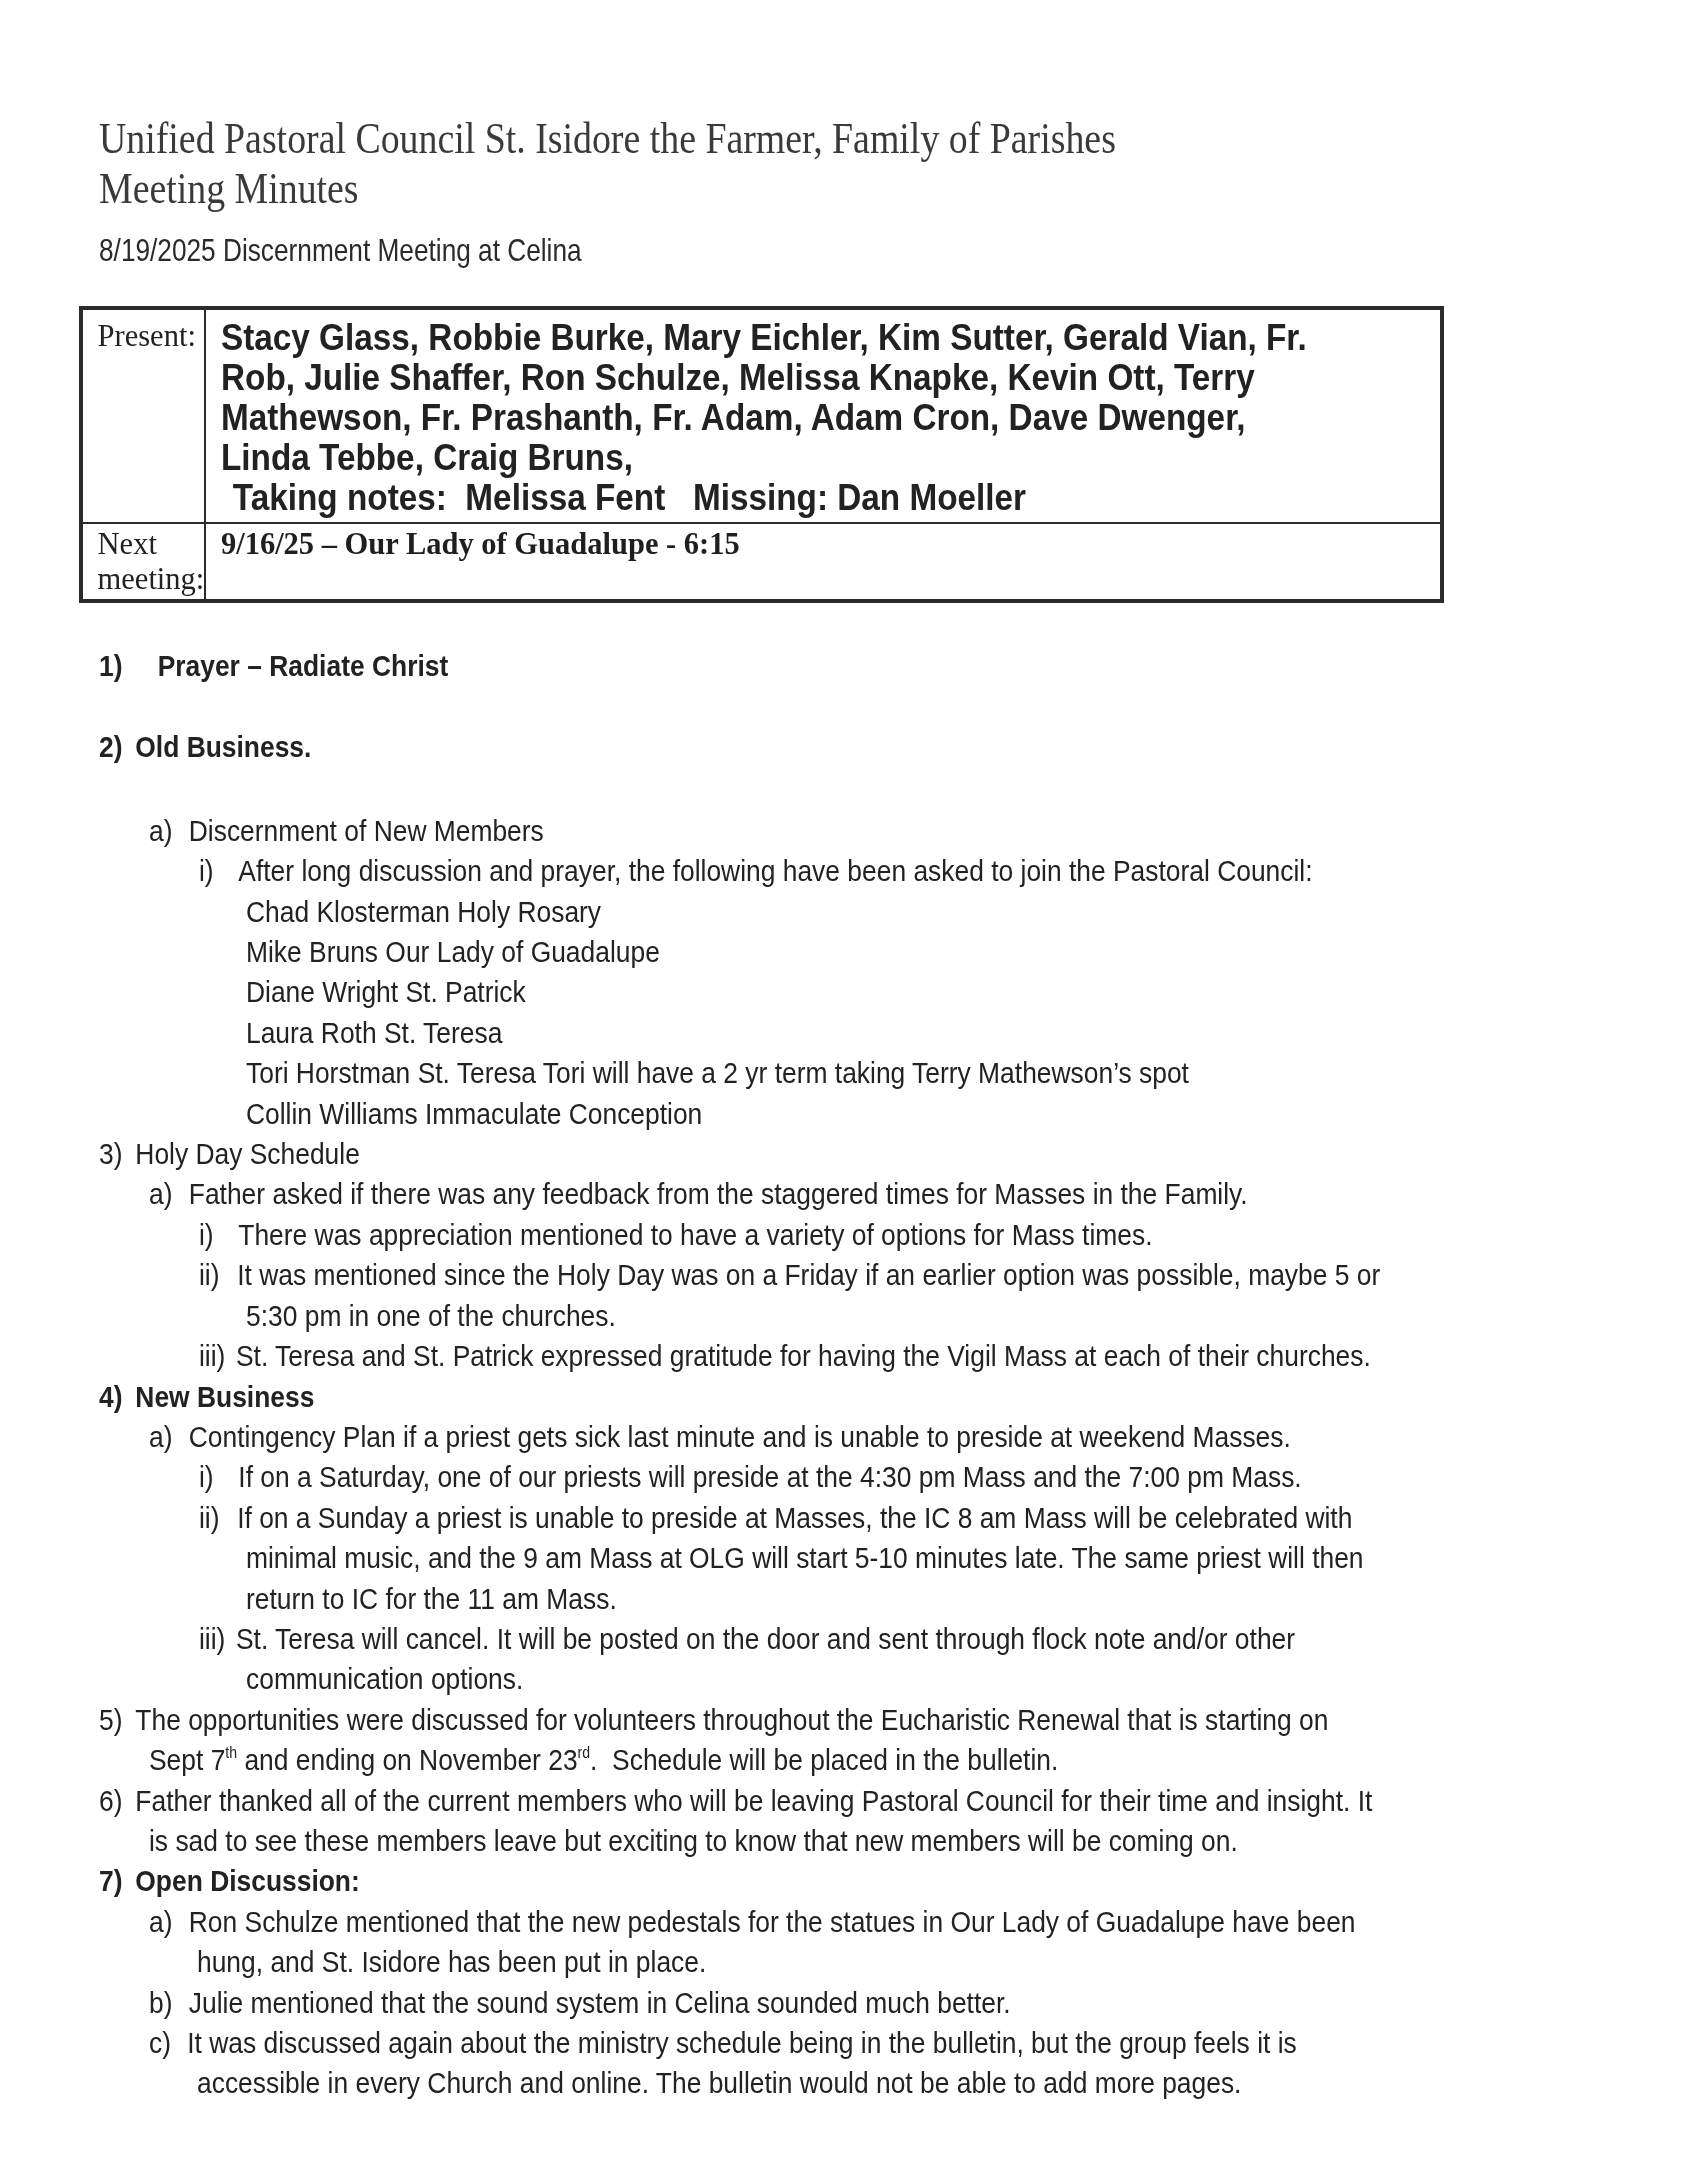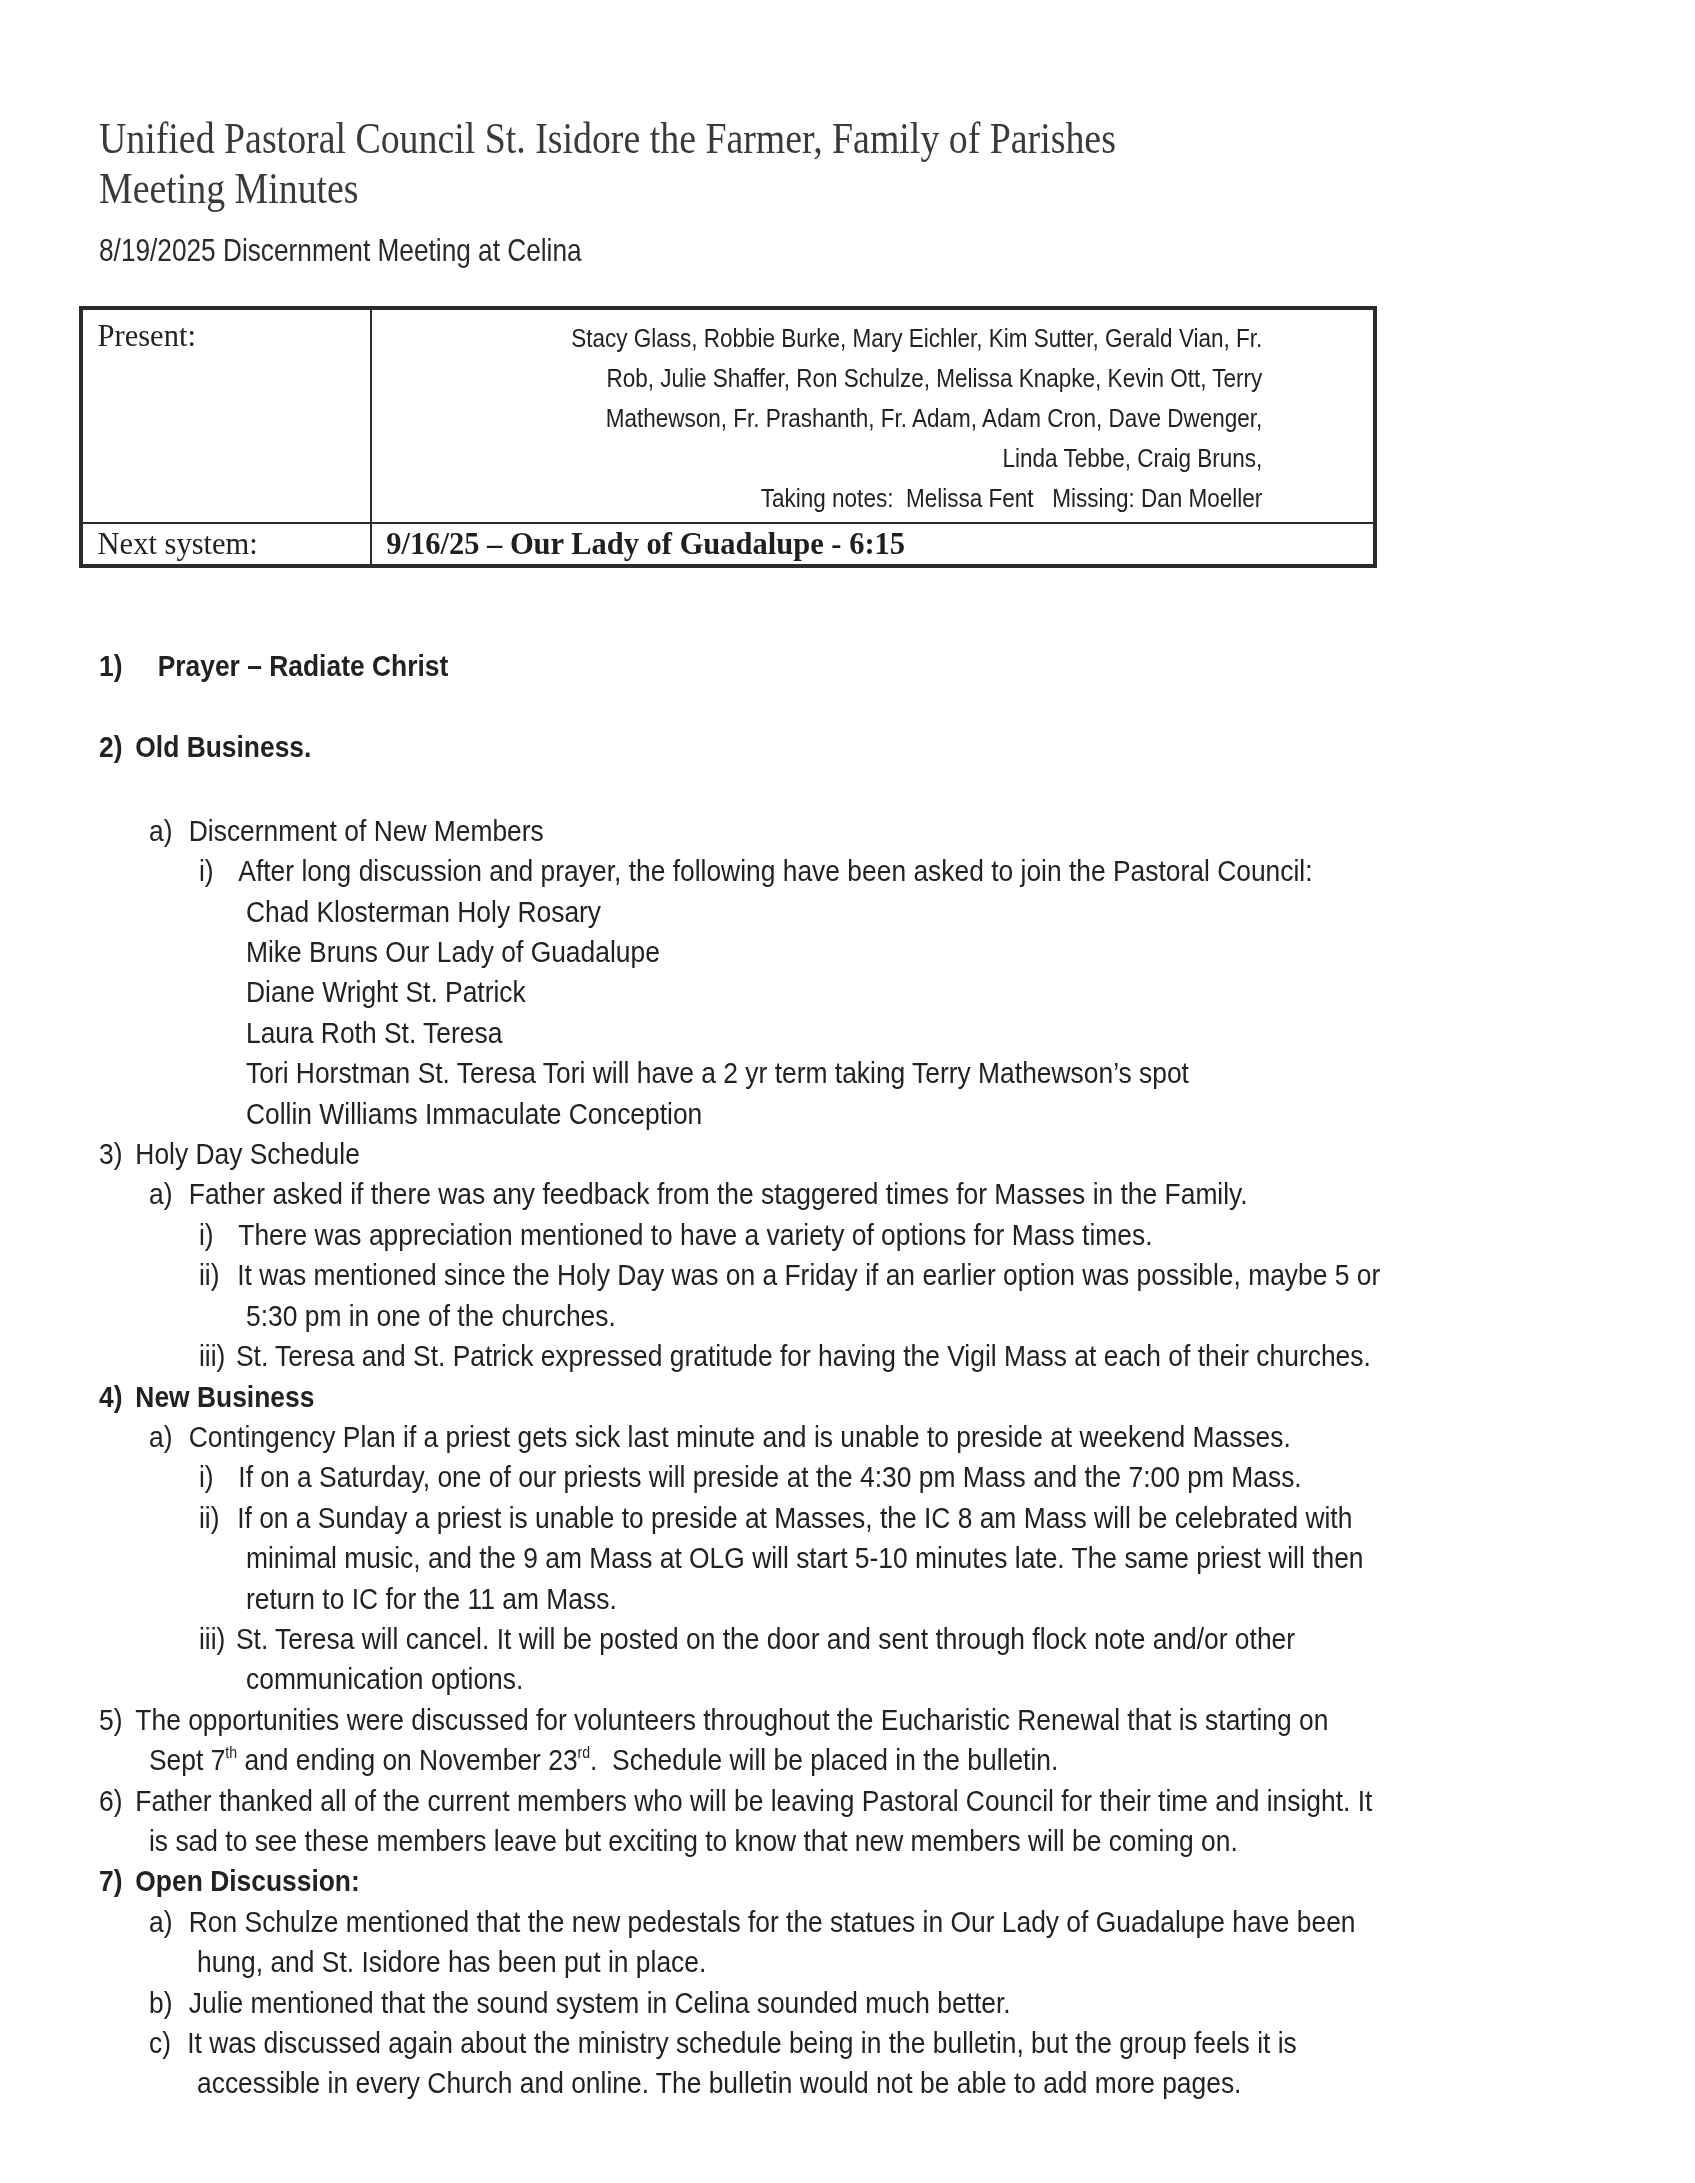--- a/index.html
+++ b/index.html
@@ -25,23 +25,22 @@
     border: 4.6px solid #2b2b2b; border-collapse: collapse; box-sizing: border-box;
   }
   .info-table td {
     border: 2px solid #2b2b2b; vertical-align: top; padding: 0;
   }
   .lbl {
     width: 272px; font-family: "Liberation Serif", serif; font-weight: normal;
     font-size: 30.5px; color: #222; padding: 9.3px 0 0 14.6px !important;
   }
   .val {
-    font-weight: normal; font-size: 25px; line-height: 40px; color: #222;
+    font-weight: bold; font-size: 37px; line-height: 40px; color: #222;
     padding: 8px 13.2px 4px 14.6px !important;
-    text-align: right;
   }
   .val .line { display: block; transform: scaleX(0.9); transform-origin: left; white-space: nowrap; }
   .val .notes { padding-left: 13.2px; }
   .next-val { font-family: "Liberation Serif", serif; font-weight: bold; font-size: 30.5px; padding: 2.6px 14.6px 2.6px 14.6px !important; }
   .next-lbl { padding: 2.6px 0 2.6px 14.6px !important; }
   .row1 td { height: 199px; }
 
   .body-text {
     position: absolute; left: 0; top: 0; width: 1696px;
     font-size: 30px; line-height: 40px; color: #222;
@@ -70,21 +69,21 @@
       <td class="lbl">Present:</td>
       <td class="val">
         <span class="line">Stacy Glass, Robbie Burke, Mary Eichler, Kim Sutter, Gerald Vian, Fr.</span>
         <span class="line">Rob, Julie Shaffer, Ron Schulze, Melissa Knapke, Kevin Ott, Terry</span>
         <span class="line">Mathewson, Fr. Prashanth, Fr. Adam, Adam Cron, Dave Dwenger,</span>
         <span class="line">Linda Tebbe, Craig Bruns,</span>
         <span class="line notes" style="white-space:pre;">Taking notes:  Melissa Fent   Missing: Dan Moeller</span>
       </td>
     </tr>
     <tr>
-      <td class="lbl next-lbl">Next system:</td>
+      <td class="lbl next-lbl">Next meeting:</td>
       <td class="next-val">9/16/25 – Our Lady of Guadalupe - 6:15</td>
     </tr>
   </tbody>
     </table>
 
   <div class="body-text">
 
     <div class="ln bold" style="left:99px; top:638px;">
       <span>1)</span><span style="display:inline-block;width:40px"></span><span>Prayer – Radiate Christ</span>
     </div>

